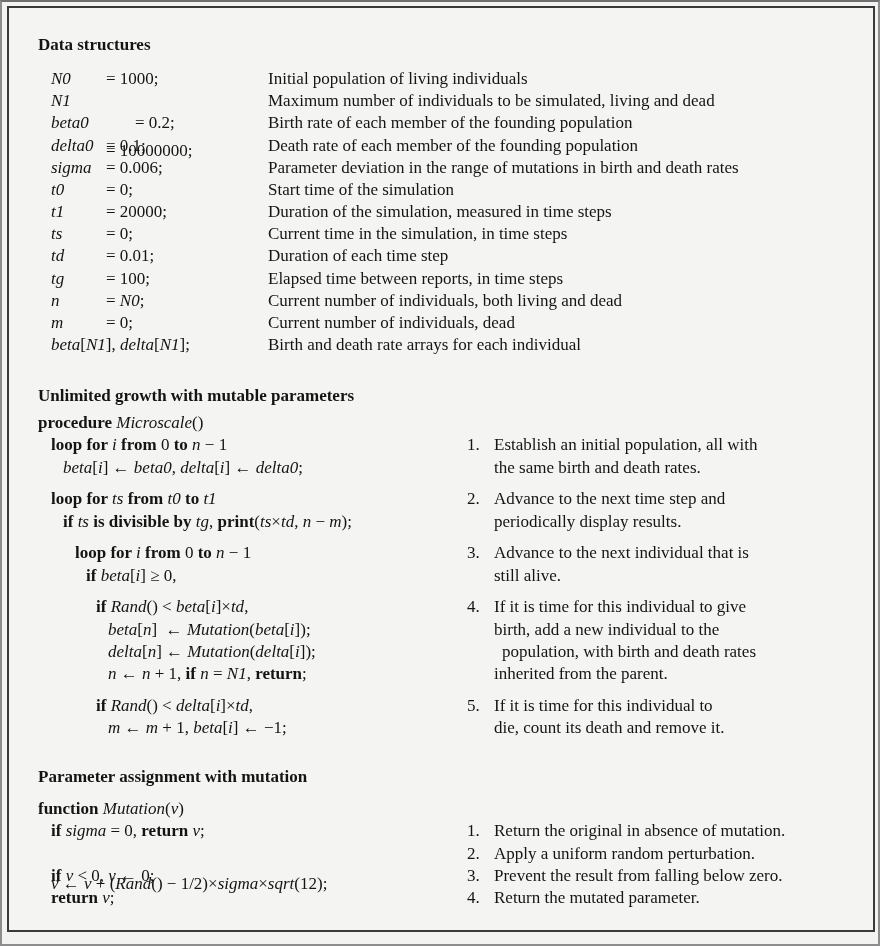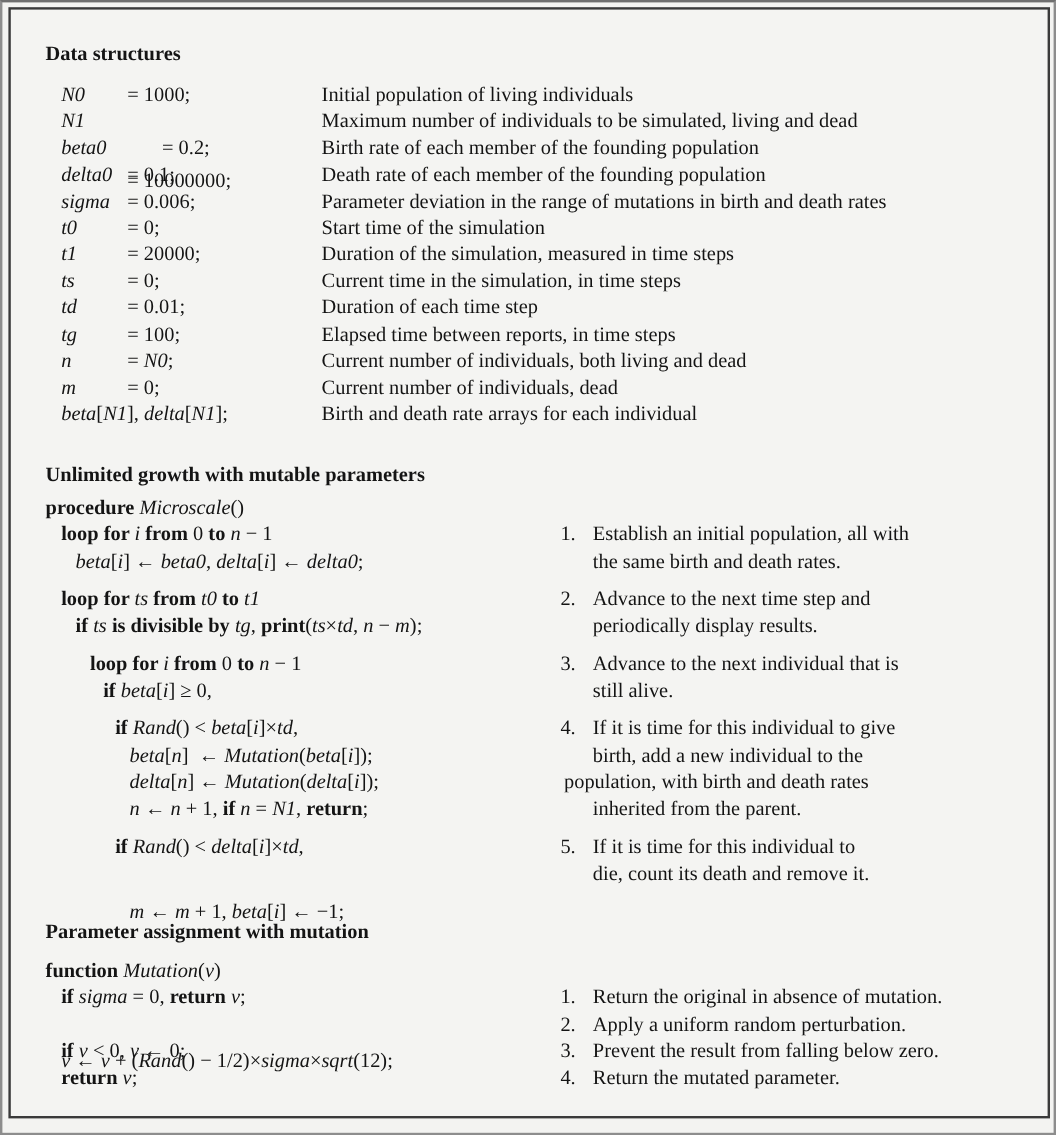--- a/index.html
+++ b/index.html
@@ -91,36 +91,36 @@
         <div class="ln" style="left: 61px; top: 456px;"><span class="v">beta</span><span class="p">[</span><span class="v">i</span><span class="p">] ← </span><span class="v">beta0</span><span class="p">, </span><span class="v">delta</span><span class="p">[</span><span class="v">i</span><span class="p">] ← </span><span class="v">delta0</span><span class="p">;</span></div>
         <div class="ln" style="left: 49px; top: 487px;"><span class="kw">loop for </span><span class="v">ts</span><span class="kw"> from </span><span class="v">t0</span><span class="kw"> to </span><span class="v">t1</span></div>
         <div class="ln" style="left: 61px; top: 510px;"><span class="kw">if </span><span class="v">ts</span><span class="kw"> is divisible by </span><span class="v">tg</span><span class="p">, </span><span class="kw">print</span><span class="p">(</span><span class="v">ts</span><span class="p">×</span><span class="v">td</span><span class="p">, </span><span class="v">n</span><span class="p"> − </span><span class="v">m</span><span class="p">);</span></div>
         <div class="ln" style="left: 73px; top: 541px;"><span class="kw">loop for </span><span class="v">i</span><span class="kw"> from </span><span class="p">0</span><span class="kw"> to </span><span class="v">n</span><span class="p"> − 1</span></div>
         <div class="ln" style="left: 84px; top: 564px;"><span class="kw">if </span><span class="v">beta</span><span class="p">[</span><span class="v">i</span><span class="p">] ≥ 0,</span></div>
         <div class="ln" style="left: 94px; top: 595px;"><span class="kw">if </span><span class="v">Rand</span><span class="p">() &lt; </span><span class="v">beta</span><span class="p">[</span><span class="v">i</span><span class="p">]×</span><span class="v">td</span><span class="p">,</span></div>
         <div class="ln" style="left: 106px; top: 618px;"><span class="v">beta</span><span class="p">[</span><span class="v">n</span><span class="p">]  ← </span><span class="v">Mutation</span><span class="p">(</span><span class="v">beta</span><span class="p">[</span><span class="v">i</span><span class="p">]);</span></div>
         <div class="ln" style="left: 106px; top: 640px;"><span class="v">delta</span><span class="p">[</span><span class="v">n</span><span class="p">] ← </span><span class="v">Mutation</span><span class="p">(</span><span class="v">delta</span><span class="p">[</span><span class="v">i</span><span class="p">]);</span></div>
         <div class="ln" style="left: 106px; top: 662px;"><span class="v">n</span><span class="p"> ← </span><span class="v">n</span><span class="p"> + 1, </span><span class="kw">if </span><span class="v">n</span><span class="p"> = </span><span class="v">N1</span><span class="p">, </span><span class="kw">return</span><span class="p">;</span></div>
         <div class="ln" style="left: 94px; top: 694px;"><span class="kw">if </span><span class="v">Rand</span><span class="p">() &lt; </span><span class="v">delta</span><span class="p">[</span><span class="v">i</span><span class="p">]×</span><span class="v">td</span><span class="p">,</span></div>
-        <div class="ln" style="left: 106px; top: 716px; margin-top: 32px;"><span class="v">m</span><span class="p"> ← </span><span class="v">m</span><span class="p"> + 1, </span><span class="v">beta</span><span class="p">[</span><span class="v">i</span><span class="p">] ← −1;</span></div>
+        <div class="ln" style="left: 106px; top: 716px;"><span class="v">m</span><span class="p"> ← </span><span class="v">m</span><span class="p"> + 1, </span><span class="v">beta</span><span class="p">[</span><span class="v">i</span><span class="p">] ← −1;</span></div>
       </div>
     <div id="growth-notes">
         <div class="ln" style="left: 465px; top: 433px;">1.</div>
         <div class="ln" style="left: 492px; top: 433px;">Establish an initial population, all with</div>
         <div class="ln" style="left: 492px; top: 456px;">the same birth and death rates.</div>
         <div class="ln" style="left: 465px; top: 487px;">2.</div>
         <div class="ln" style="left: 492px; top: 487px;">Advance to the next time step and</div>
         <div class="ln" style="left: 492px; top: 510px;">periodically display results.</div>
         <div class="ln" style="left: 465px; top: 541px;">3.</div>
         <div class="ln" style="left: 492px; top: 541px;">Advance to the next individual that is</div>
         <div class="ln" style="left: 492px; top: 564px;">still alive.</div>
         <div class="ln" style="left: 465px; top: 595px;">4.</div>
         <div class="ln" style="left: 492px; top: 595px;">If it is time for this individual to give</div>
         <div class="ln" style="left: 492px; top: 618px;">birth, add a new individual to the</div>
-        <div class="ln" style="left: 468px; top: 640px;">population, with birth and death rates</div>
+        <div class="ln" style="left: 500px; top: 640px;">population, with birth and death rates</div>
         <div class="ln" style="left: 492px; top: 662px;">inherited from the parent.</div>
         <div class="ln" style="left: 465px; top: 694px;">5.</div>
         <div class="ln" style="left: 492px; top: 694px;">If it is time for this individual to</div>
         <div class="ln" style="left: 492px; top: 716px;">die, count its death and remove it.</div>
       </div>
     <div id="mutation-code">
         <div class="ln" style="left: 36px; top: 797px;"><span class="kw">function </span><span class="v">Mutation</span><span class="p">(</span><span class="v">v</span><span class="p">)</span></div>
         <div class="ln" style="left: 49px; top: 819px;"><span class="kw">if </span><span class="v">sigma</span><span class="p"> = 0, </span><span class="kw">return </span><span class="v">v</span><span class="p">;</span></div>
         <div class="ln" style="left: 49px; top: 872px;"><span class="v">v</span><span class="p"> ← </span><span class="v">v</span><span class="p"> + (</span><span class="v">Rand</span><span class="p">() − 1/2)×</span><span class="v">sigma</span><span class="p">×</span><span class="v">sqrt</span><span class="p">(12);</span></div>
         <div class="ln" style="left: 49px; top: 864px;"><span class="kw">if </span><span class="v">v</span><span class="p"> &lt; 0, </span><span class="v">v</span><span class="p"> ← 0;</span></div>

